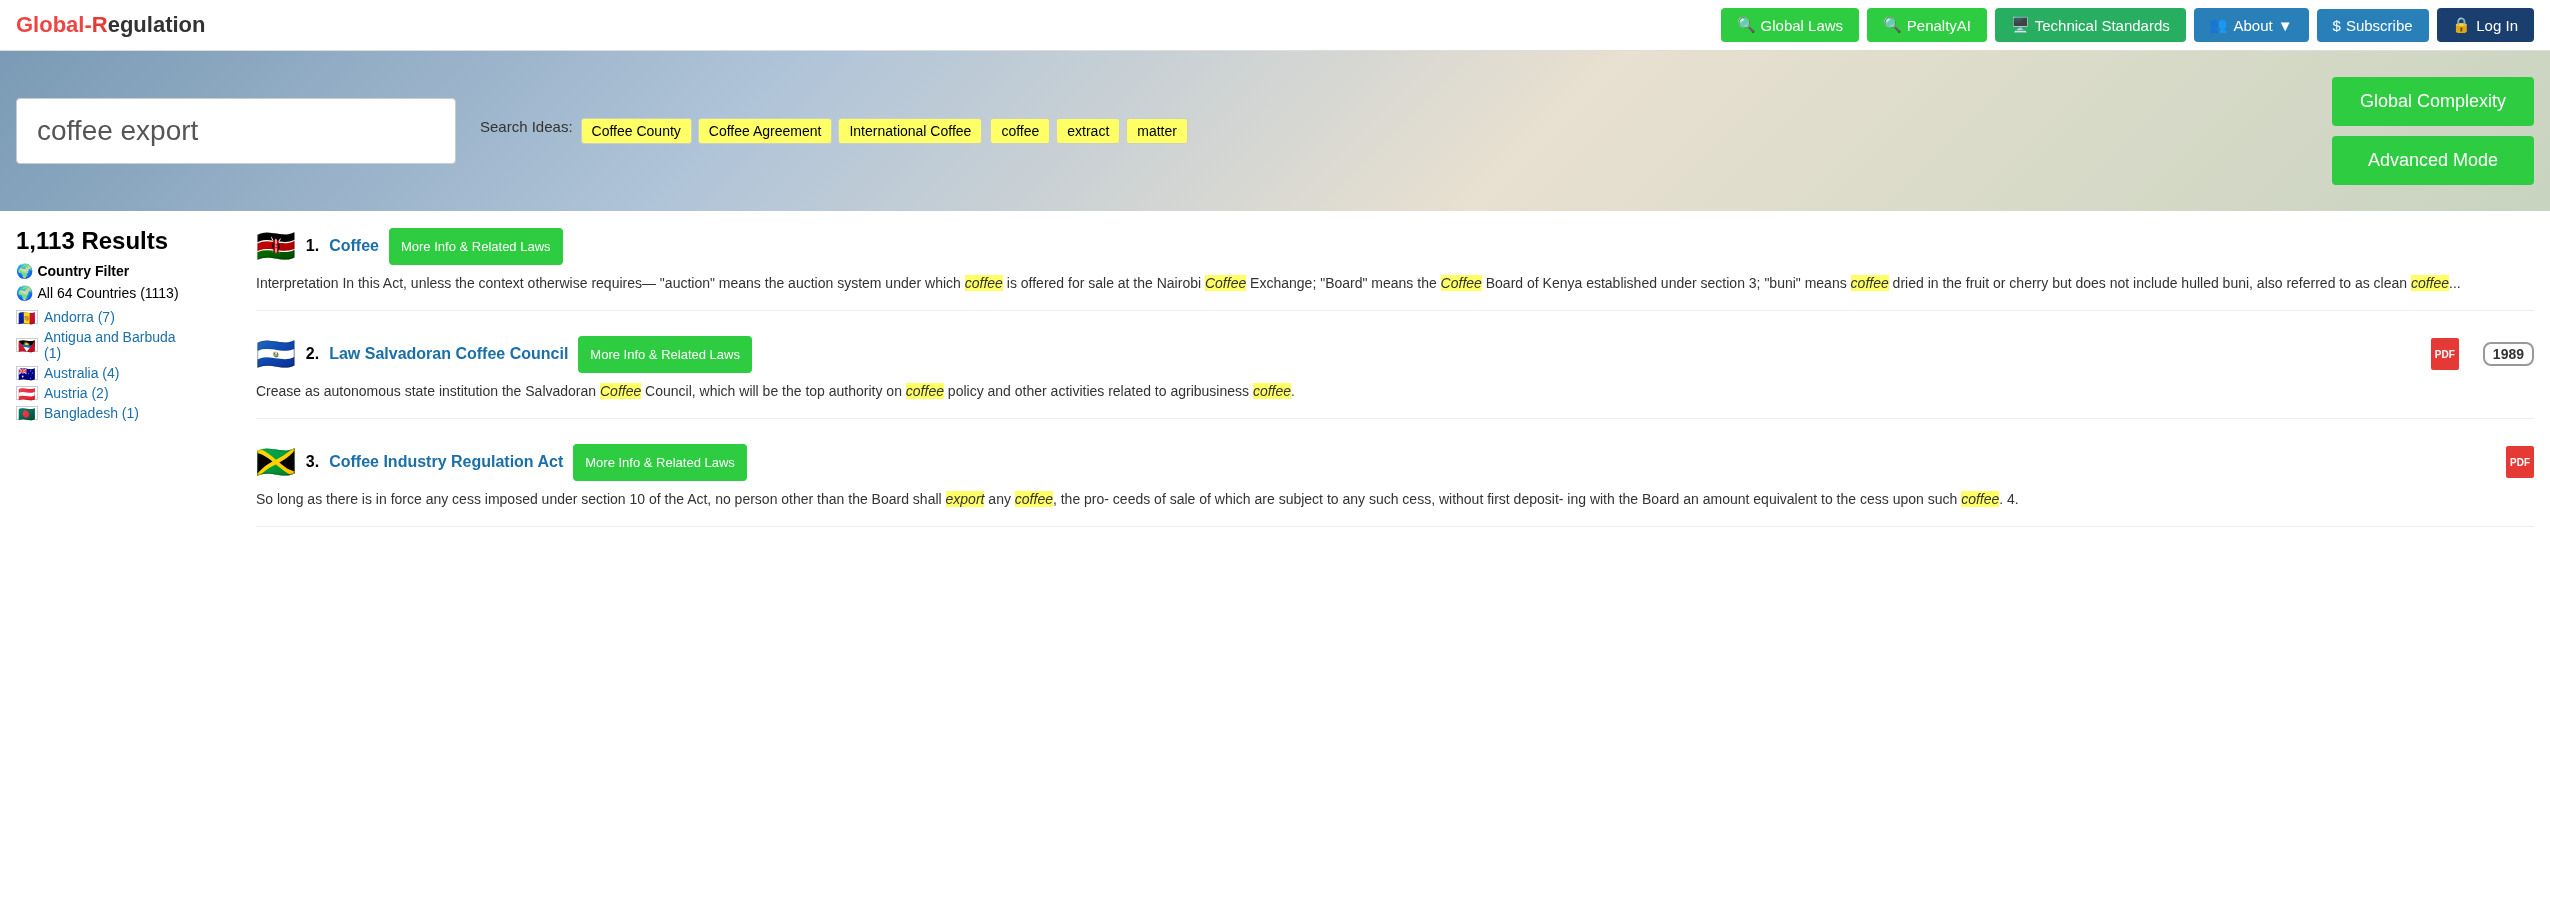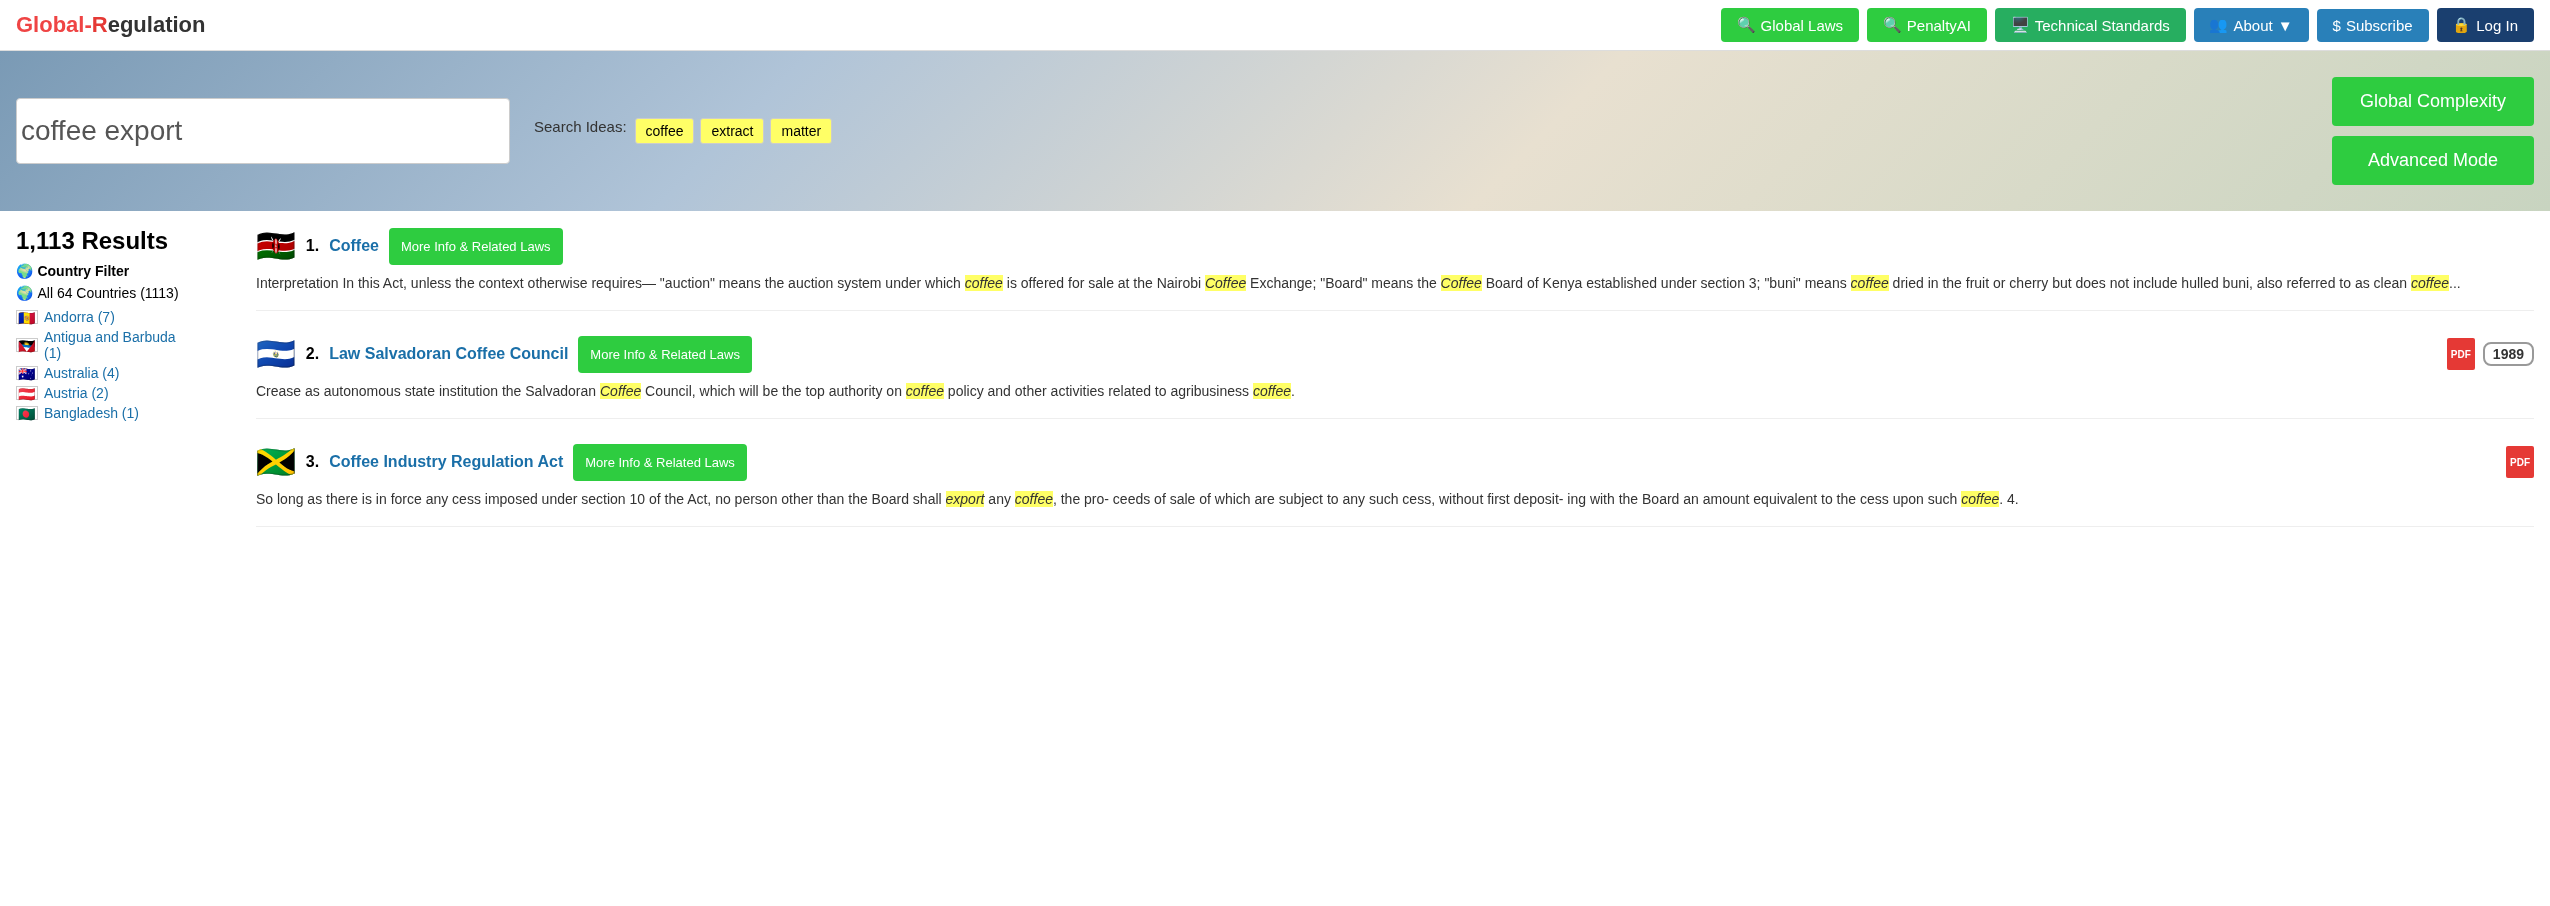--- a/index.html
+++ b/index.html
@@ -46,22 +46,22 @@
       position: relative;
       background: linear-gradient(135deg, #7a9ab5 0%, #b0c4d8 30%, #e8e0d0 60%, #c8d4c0 100%);
       padding: 24px 16px 24px 16px;
       min-height: 160px;
       display: flex;
       align-items: center;
     }
     .search-box {
       background: #fff;
       border-radius: 4px;
-      padding: 16px 4px;
-      width: 494px;
+      padding: 16px 20px;
+      width: 440px;
       font-size: 28px;
       color: #555;
       border: 1px solid #ccc;
     }
     .search-ideas-area {
       margin-left: 24px;
       display: flex;
       gap: 8px;
     }
     .search-ideas-label {
@@ -223,21 +223,21 @@
       display: inline-flex;
       align-items: center;
       justify-content: center;
       border-radius: 2px;
       margin-left: 4px;
     }
     .title-right {
       margin-left: auto;
       display: flex;
       align-items: center;
-      gap: 0;
+      gap: 16px;
     }
   </style>
 </head>
 <body>
 
 <div class="header">
   <div class="logo">
     <span class="g">Global-</span><span class="r">R</span><span>egulation</span>
   </div>
   <div class="nav-spacer"></div>
@@ -266,20 +266,25 @@
     <span>🔒</span>
     <span>Log In</span>
   </button>
 </div>
 
 <div class="hero">
   <input class="search-box" type="text" value="coffee export" style="">
 
   <div class="search-ideas-area">
     <div class="search-ideas-label">Search Ideas:</div>
+    <div class="search-ideas-row">
+      <span class="idea-tag">Coffee County</span>
+      <span class="idea-tag">Coffee Agreement</span>
+      <span class="idea-tag">International Coffee</span>
+    </div>
     <div class="search-ideas-row">
       <span class="idea-tag">coffee</span>
       <span class="idea-tag">extract</span>
       <span class="idea-tag">matter</span>
     </div>
   </div>
 
   <div class="hero-right-btns">
     <button class="hero-btn">Global Complexity</button>
     <button class="hero-btn">Advanced Mode</button>

